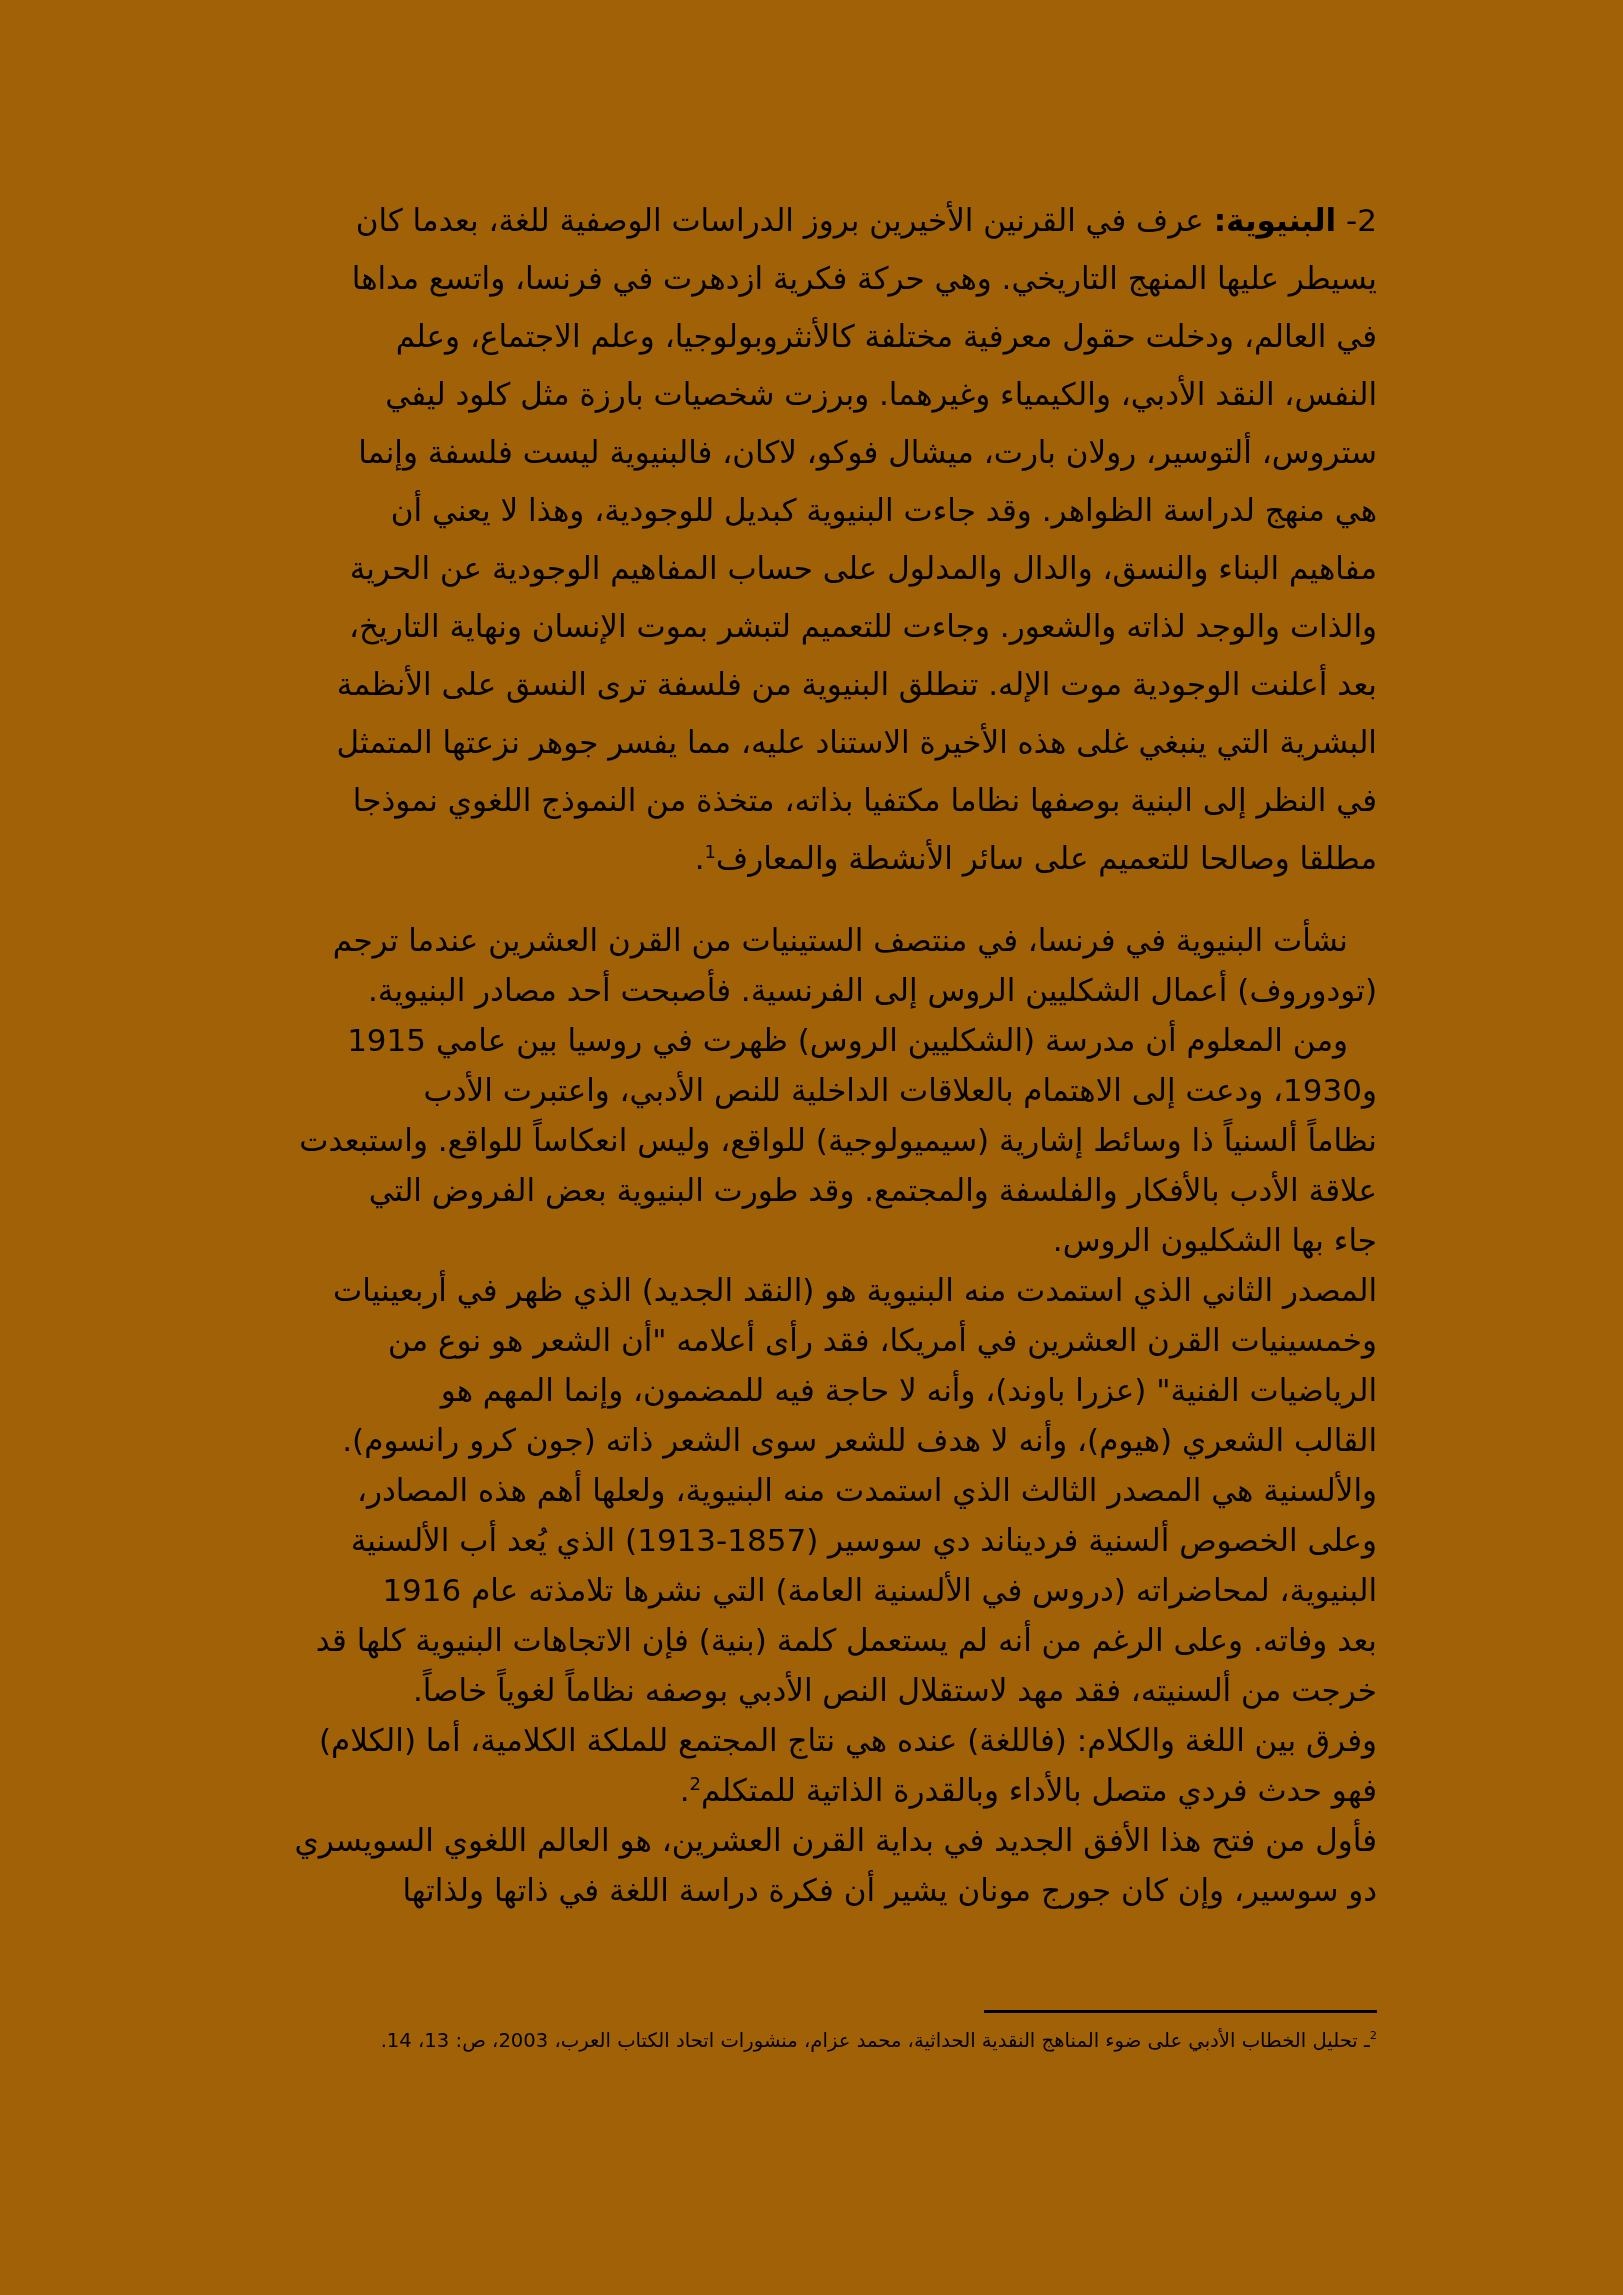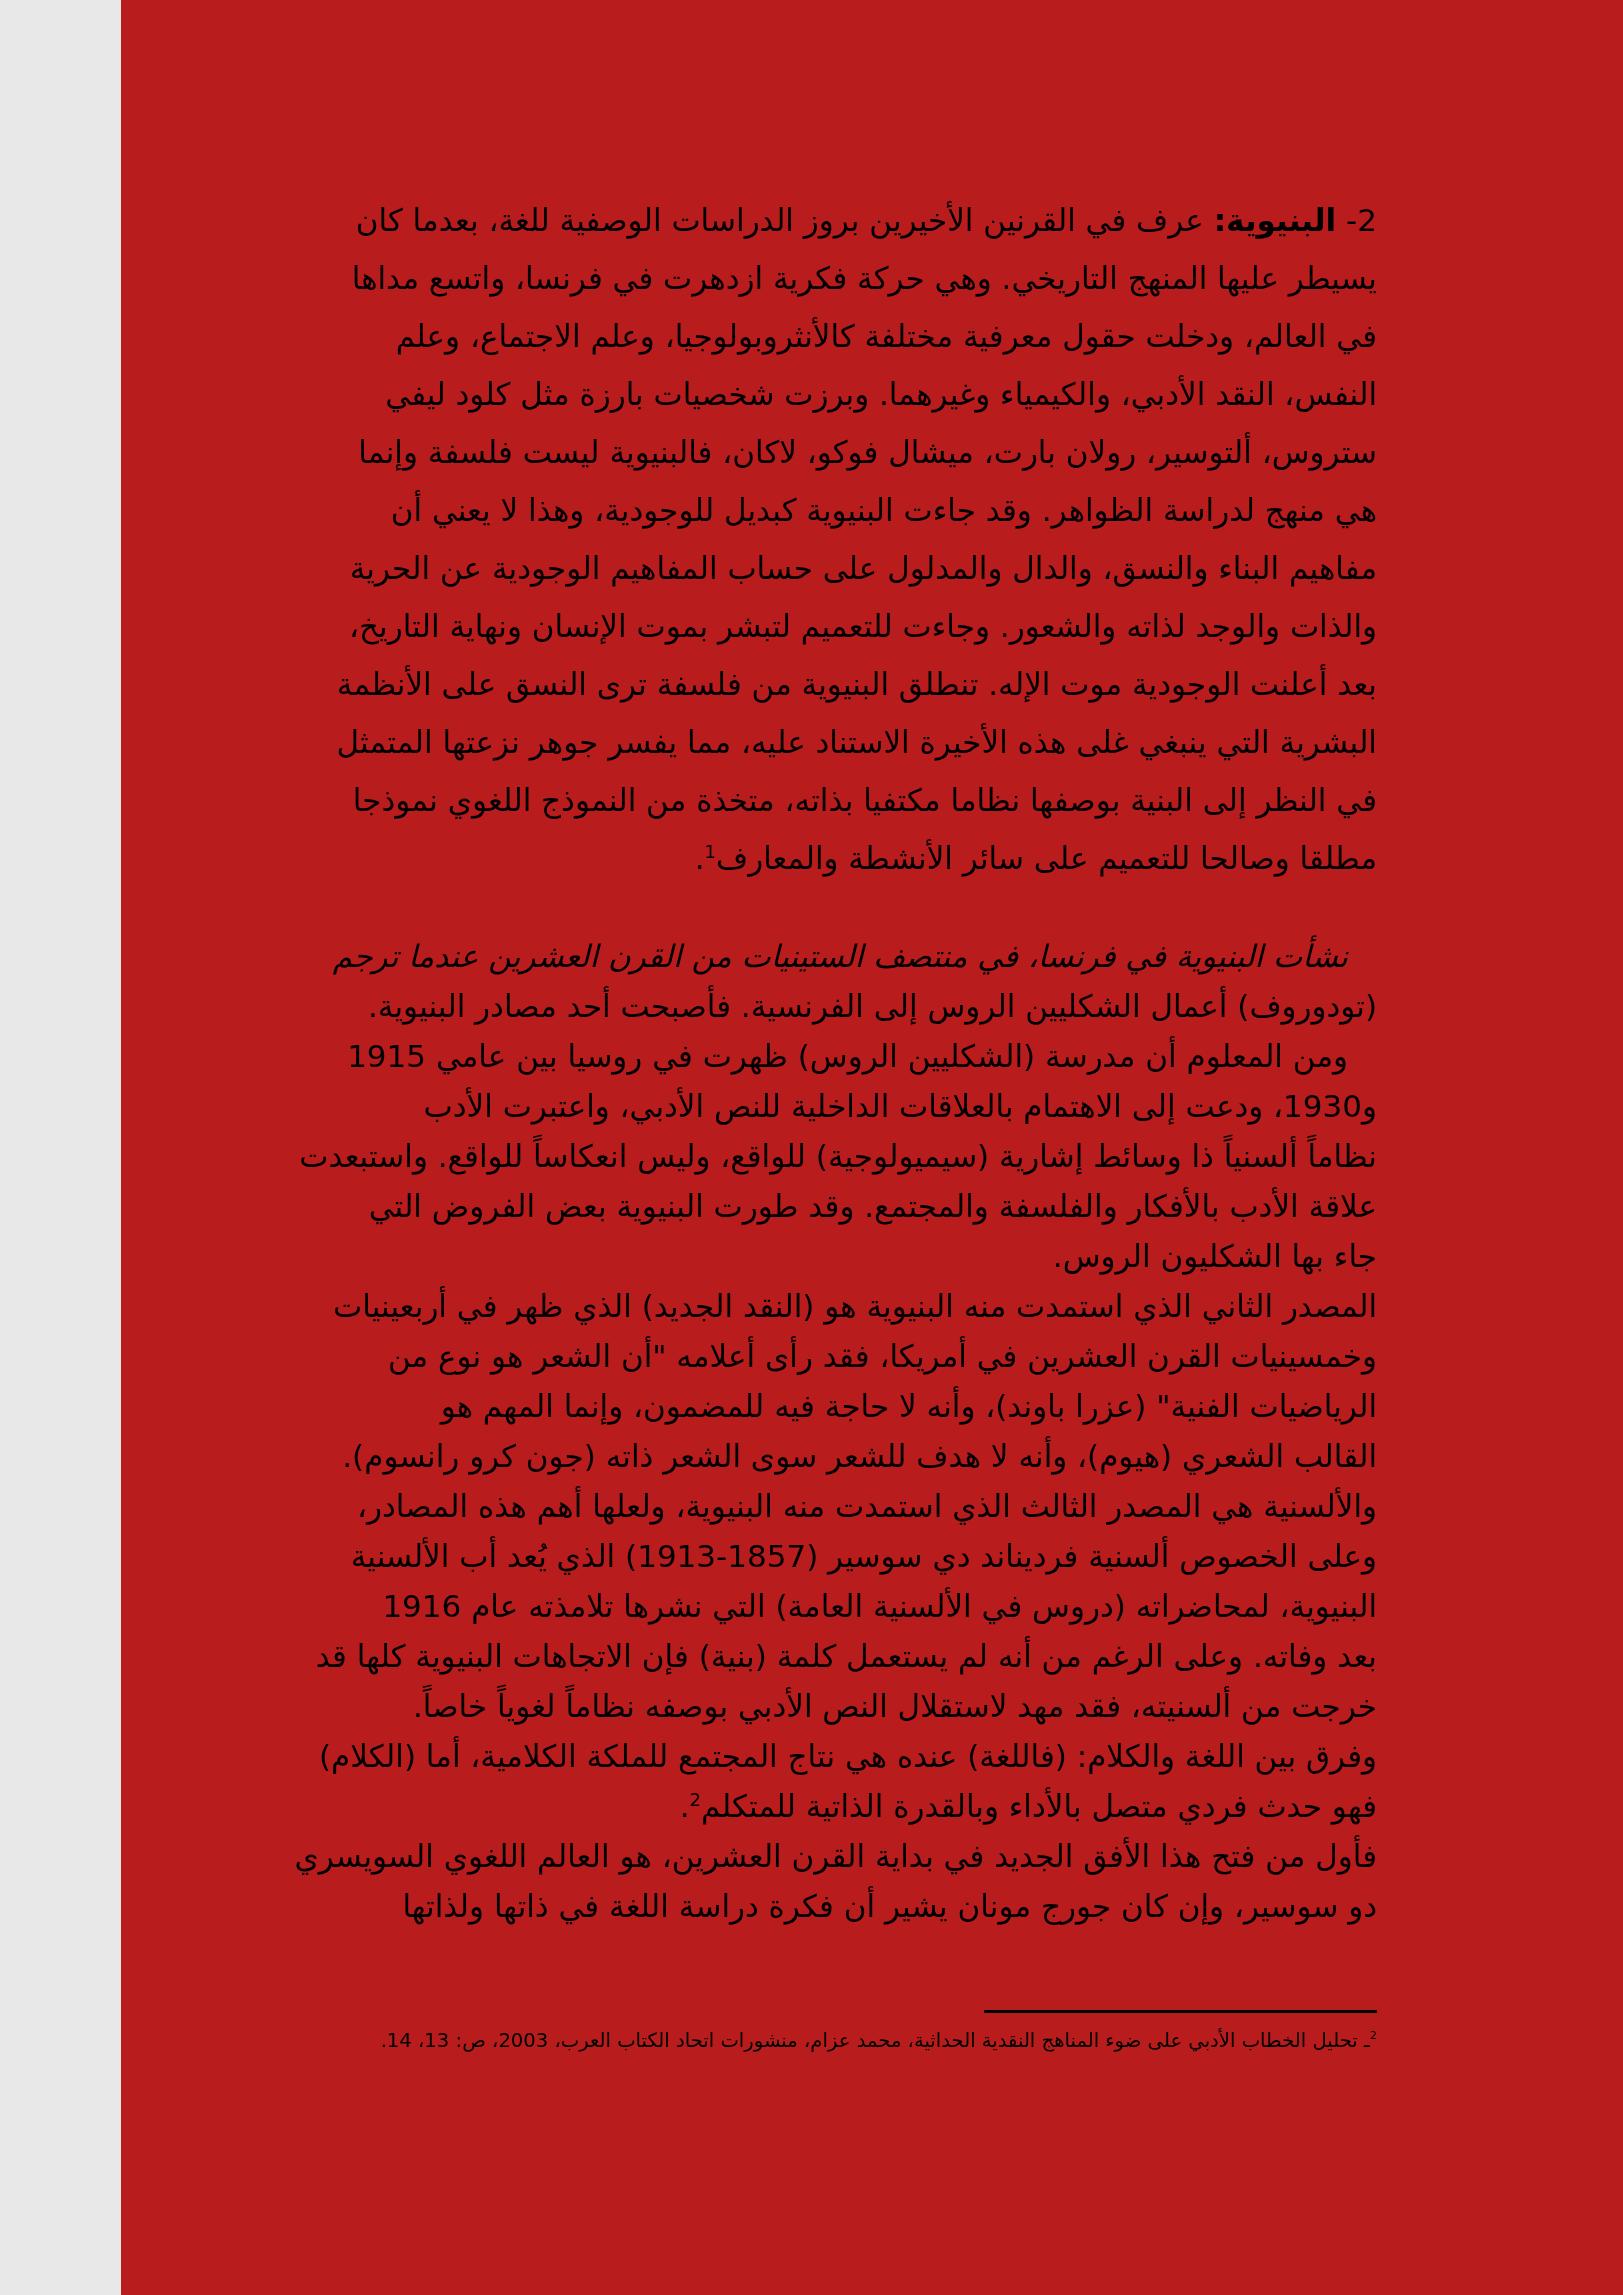--- a/index.html
+++ b/index.html
@@ -1,37 +1,37 @@
 <!DOCTYPE html>
 <html lang="ar" dir="rtl" style="font-size:10.5px"><head>
 <meta charset="utf-8">
 <style>
   html,body{margin:0;padding:0;background:#e8e8e8;}
   .page{
     position:relative;
-    width:1502px;height:2295px;
-    background:#b91c1c;
+    width:1623px;height:2295px;
+    background:#a16207;
     color:#000000;
     font-family:"DejaVu Sans",sans-serif;
     direction:rtl;
     overflow:hidden;
   }
   .body-text{
     position:absolute;
     top:191px;right:246px;left:196px;
   }
   .line{
     direction:rtl;
     text-align:right;
     white-space:nowrap;
     font-size:31px;
   }
   .line.p1{line-height:58px;}
   .line.p2{line-height:50px;}
-  .line.gap{margin-top:44px;font-style:italic;}
+  .line.gap{margin-top:28px;}
   .line.ind{padding-right:29px;}
   .seg{display:inline;}
   .b{font-weight:bold;}
   .ref{
     font-size:58%;
     vertical-align:super;
     line-height:0;
   }
   .fn-sep{
     position:absolute;

